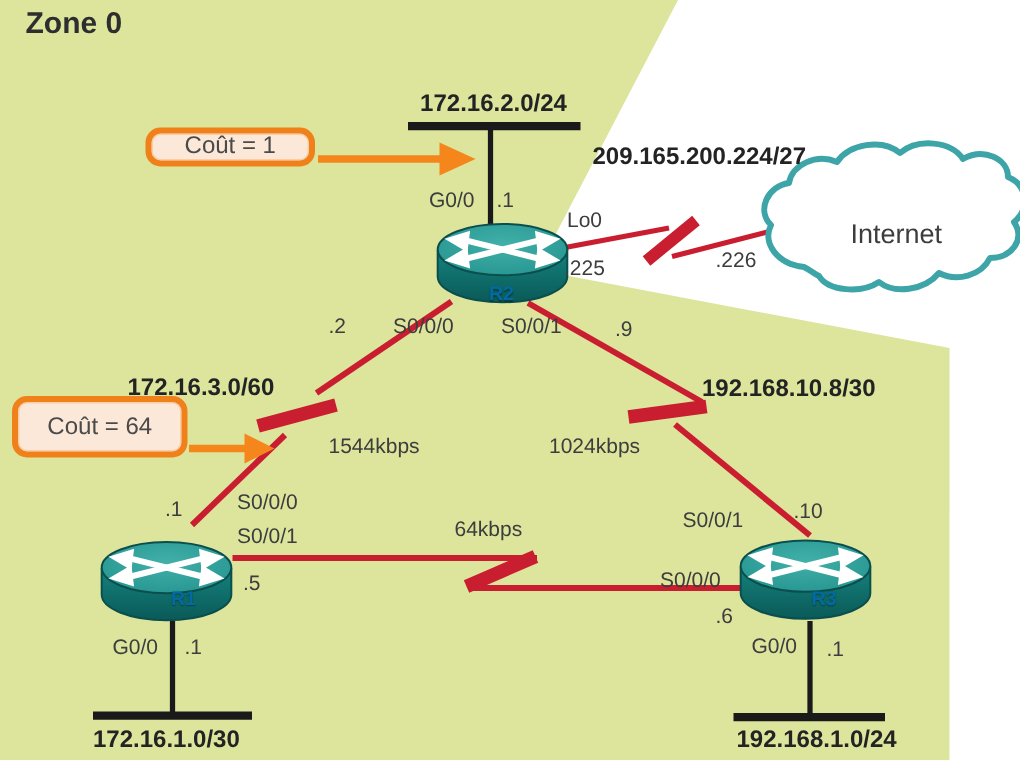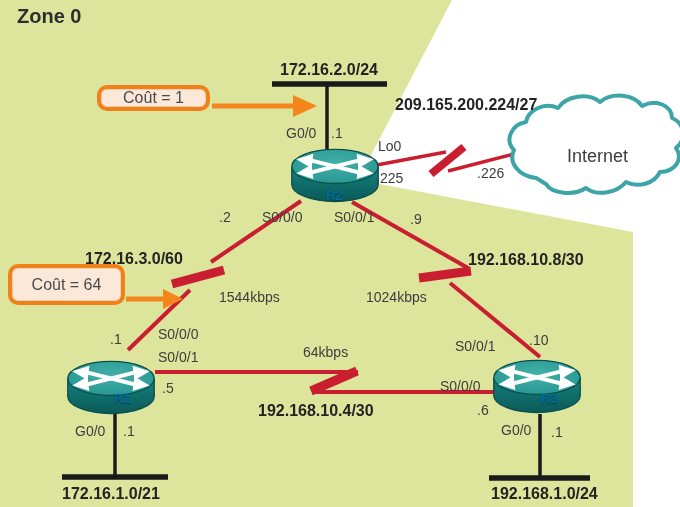--- a/index.html
+++ b/index.html
@@ -151,28 +151,27 @@
 
   <div class="lbl net big" style="left:468px; top:251px;">192.168.10.8/30</div>
   <div class="lbl" style="left:366px; top:290px;">1024kbps</div>
 
   <div class="lbl" style="left:110px; top:332px;">.1</div>
   <div class="lbl" style="left:158px; top:327px;">S0/0/0</div>
   <div class="lbl" style="left:158px; top:350px;">S0/0/1</div>
   <div class="lbl" style="left:162px; top:381px;">.5</div>
 
   <div class="lbl" style="left:303px; top:345px;">64kbps</div>
-  <div class="lbl net big" style="left:258px; top:402px;">192.168.10.4/30</div>
 
   <div class="lbl" style="left:455px; top:339px;">S0/0/1</div>
   <div class="lbl" style="left:529px; top:333px;">.10</div>
   <div class="lbl" style="left:440px; top:379px;">S0/0/0</div>
   <div class="lbl" style="left:477px; top:403px;">.6</div>
 
   <div class="lbl" style="left:75px;  top:424px;">G0/0</div>
   <div class="lbl" style="left:123px; top:424px;">.1</div>
-  <div class="lbl net big" style="left:62px; top:485px;">172.16.1.0/21</div>
+  <div class="lbl net big" style="left:62px; top:485px;">172.16.1.0/30</div>
 
   <div class="lbl" style="left:501px; top:423px;">G0/0</div>
   <div class="lbl" style="left:551px; top:425px;">.1</div>
   <div class="lbl net big" style="left:491px; top:485px;">192.168.1.0/24</div>
 
 </div>
 
 </body></html>

